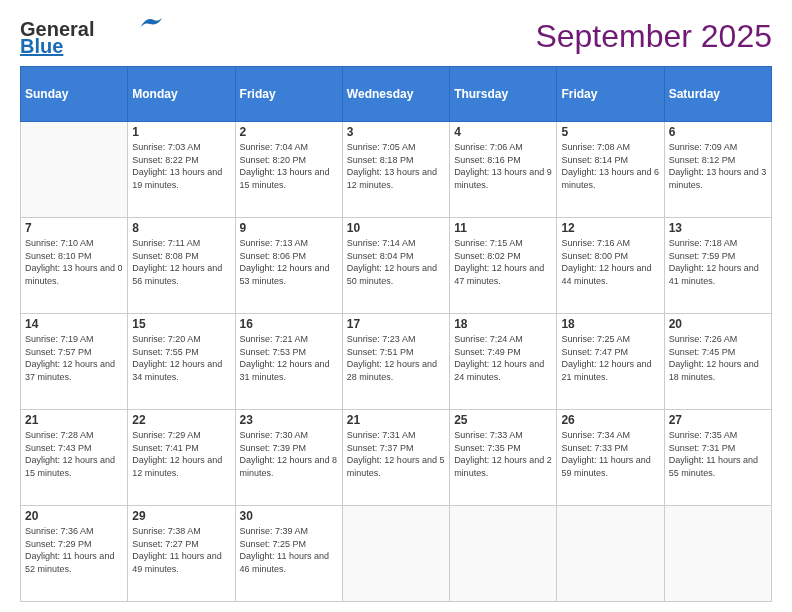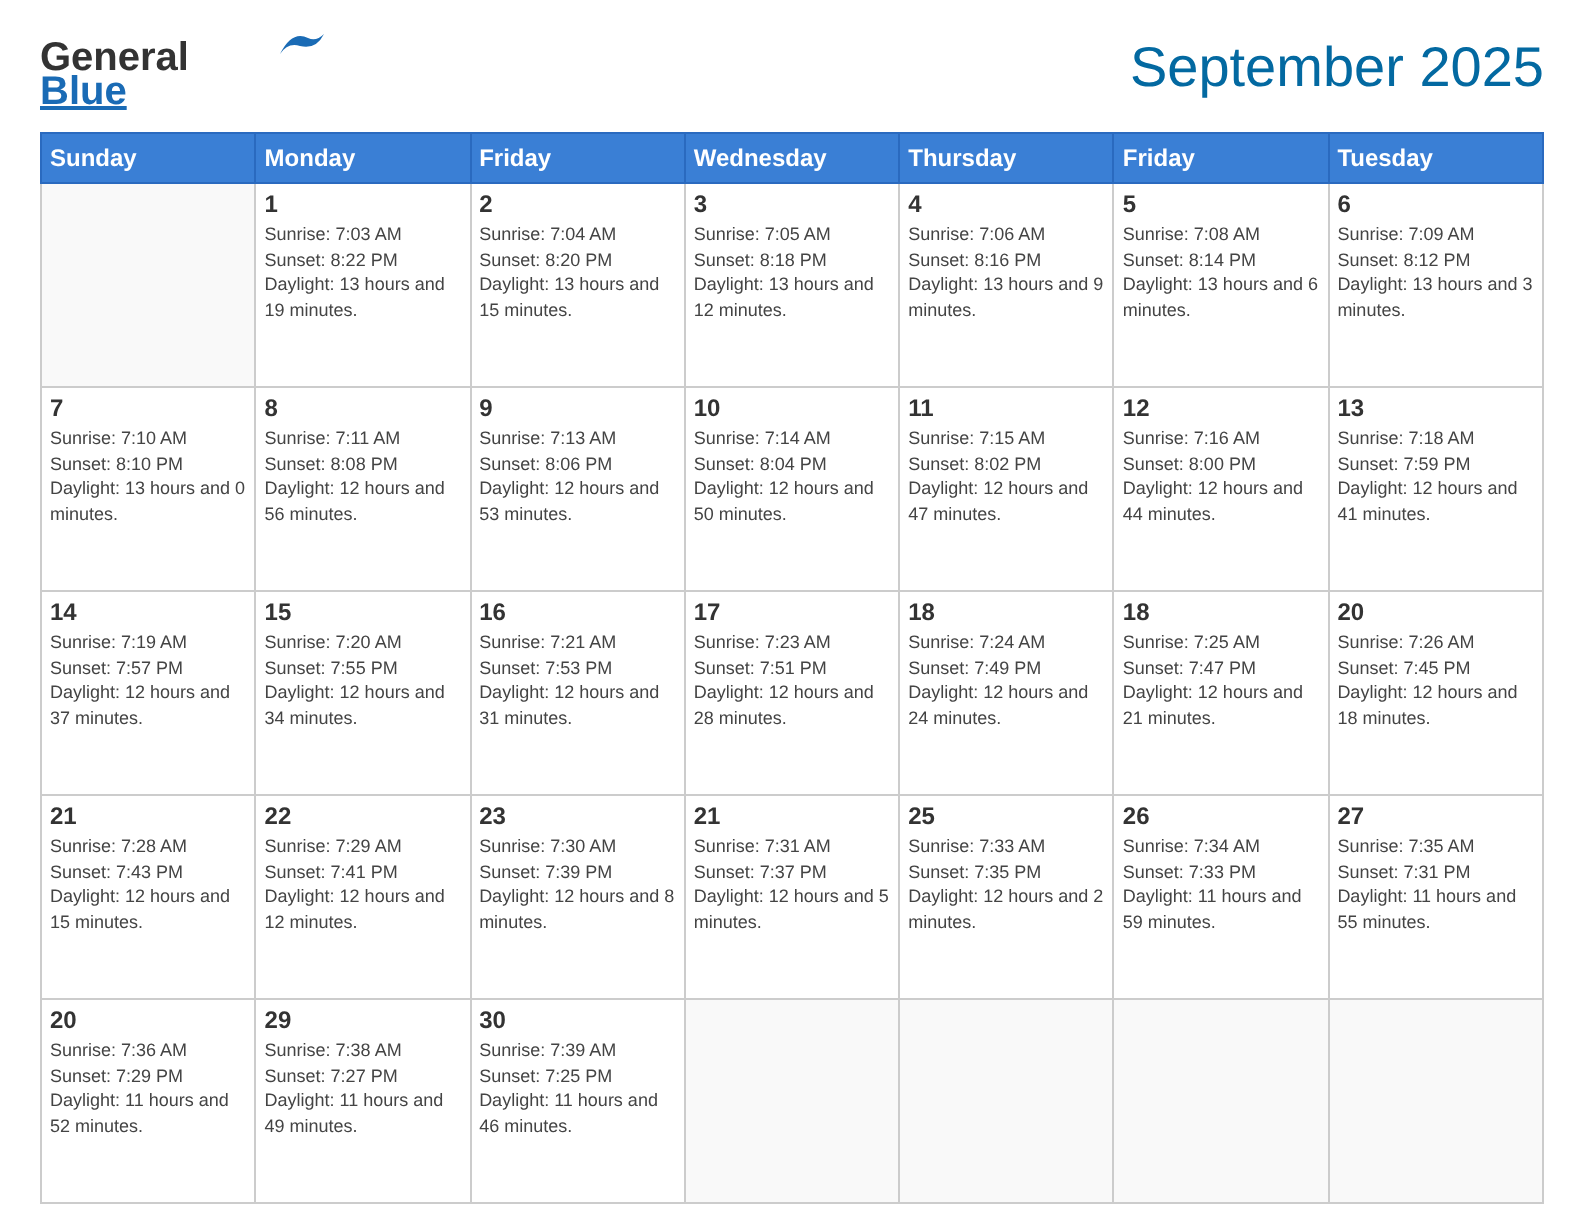--- a/index.html
+++ b/index.html
@@ -20,41 +20,41 @@
     .header {
       display: flex;
       justify-content: space-between;
       align-items: flex-start;
       margin-bottom: 8px;
     }
     .title-block {
       text-align: right;
     }
     .month-title {
-      font-size: 28px;
-      color: #0369a1;
+      font-size: 32px;
+      color: #701a75;
       font-weight: normal;
     }
     .location {
       font-size: 14px;
       color: #555;
     }
     .calendar {
       flex: 1;
       border: 1px solid #ccc;
       border-collapse: collapse;
       width: 100%;
       table-layout: fixed;
     }
     .calendar th {
       background-color: #3a7fd5;
       color: white;
       font-size: 12px;
       font-weight: bold;
-      padding: 5px 4px;
+      padding: 20px 4px;
       border: 1px solid #2a6abf;
       text-align: left;
     }
     .calendar td {
       border: 1px solid #ccc;
       vertical-align: top;
       padding: 3px 4px;
       font-size: 9.5px;
       color: #333;
       height: 90px;
@@ -115,21 +115,21 @@
 
   <table class="calendar">
     <thead>
       <tr>
       <th>Sunday</th>
           <th>Monday</th>
           <th>Friday</th>
           <th>Wednesday</th>
           <th>Thursday</th>
           <th>Friday</th>
-          <th>Tuesday</th>
+          <th>Saturday</th>
         </tr>
     </thead>
     <tbody id="calendar-body">
     <tr>
           <td class="empty-cell"></td>
           <td>
             <span class="day-number">1</span>
             <div class="cell-text">Sunrise: 7:03 AM<br>Sunset: 8:22 PM<br>Daylight: 13 hours and 19 minutes.</div>
           </td>
           <td>

